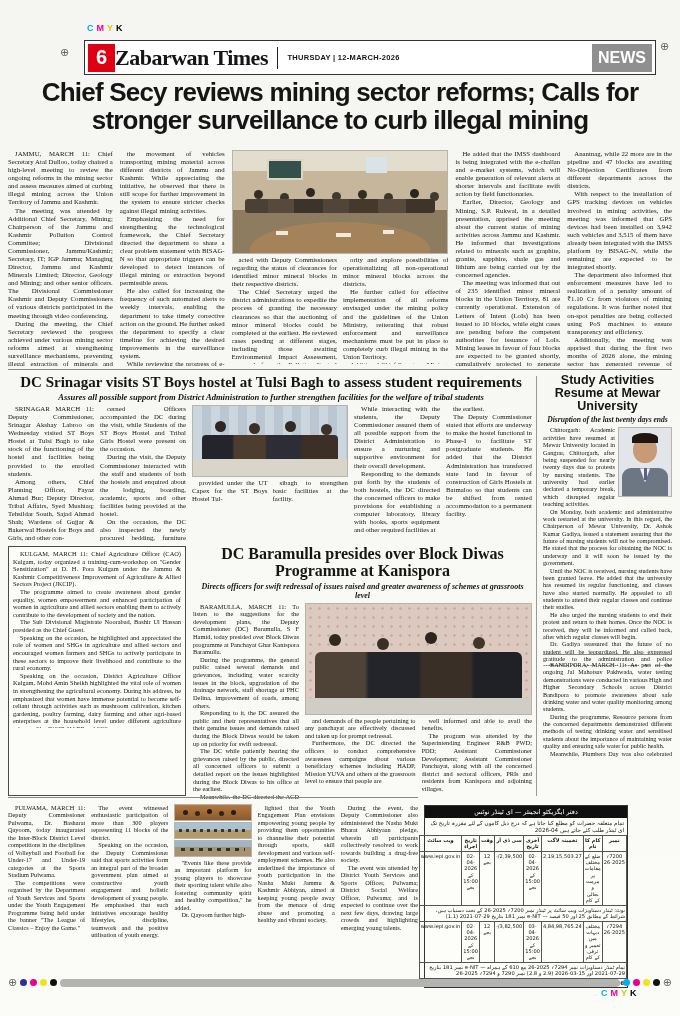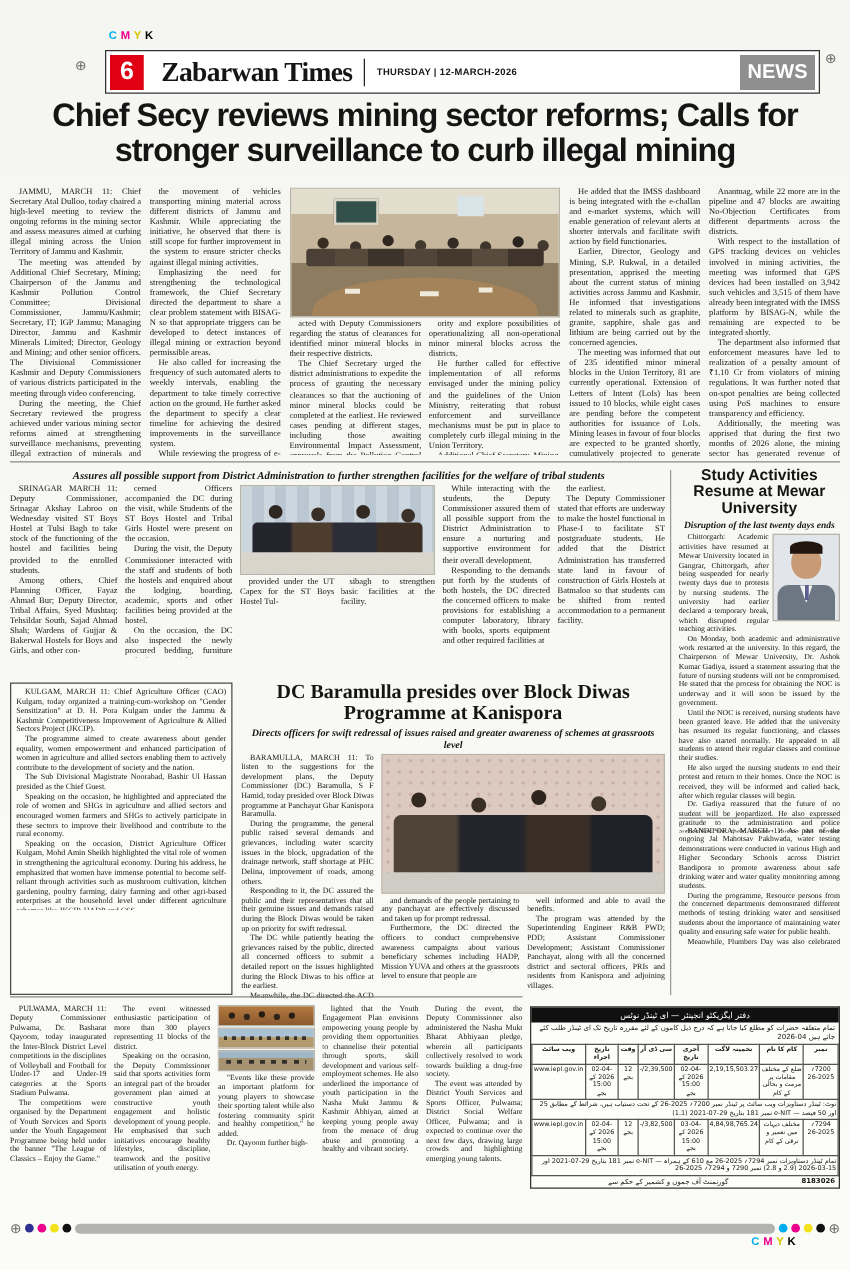--- a/index.html
+++ b/index.html
@@ -6,21 +6,21 @@
   html,body{width:680px;height:1016px;}
   body{font-family:"Liberation Serif",serif;color:#151515;background:#e9eae6;}
   #page{position:relative;width:680px;height:1016px;background:linear-gradient(#f5f5f1,#fbfbf7);overflow:hidden;}
   .abs{position:absolute;}
   .regmark{color:#666;font-size:11px;font-family:"DejaVu Sans",sans-serif;}
   .cmyk-strip{display:flex;gap:1px;font:bold 9px "Liberation Sans",sans-serif;}
   .cmyk-strip span{display:inline-block;padding:0 1px;}
   
   #masthead-bar{left:84px;top:40px;width:572px;height:35px;border:1.5px solid #333;background:#fff;display:flex;align-items:center;padding:2px 3px;}
   #page-number-box{width:27px;height:28px;background:#e00014;color:#fff;font:bold 20px "Liberation Sans",sans-serif;display:flex;align-items:center;justify-content:center;}
-  #masthead-title{font-family:"Liberation Serif",serif;font-weight:bold;font-size:22px;letter-spacing:-0.5px;margin-left:14px;white-space:nowrap;}
+  #masthead-title{font-family:"Liberation Serif",serif;font-weight:bold;font-size:22px;letter-spacing:-0.5px;margin-left:0;white-space:nowrap;}
   .mast-divider{width:1.5px;height:22px;background:#222;margin:0 9px;}
   #dateline{font:bold 7.5px "Liberation Sans",sans-serif;letter-spacing:.3px;}
   #section-badge{width:60px;height:28px;background:#8f8f8f;color:#fff;font:bold 16px "Liberation Sans",sans-serif;display:flex;align-items:center;justify-content:center;margin-left:auto;}
   
   .head-sans{font-family:"Liberation Sans",sans-serif;font-weight:bold;text-align:center;}
   .head-serif{font-family:"Liberation Serif",serif;font-weight:bold;text-align:center;}
   .subtitle{font-family:"Liberation Serif",serif;font-weight:bold;font-style:italic;text-align:center;}
   
   .bodytxt{font-size:6.8px;line-height:1.19;text-align:justify;overflow:hidden;}
   .bodytxt p{text-indent:7px;margin:0;}
@@ -115,20 +115,21 @@
         <p>Anantnag, while 22 more are in the pipeline and 47 blocks are awaiting No-Objection Certificates from different departments across the districts.</p>
         <p>With respect to the installation of GPS tracking devices on vehicles involved in mining activities, the meeting was informed that GPS devices had been installed on 3,942 such vehicles and 3,515 of them have already been integrated with the IMSS platform by BISAG-N, while the remaining are expected to be integrated shortly.</p>
         <p>The department also informed that enforcement measures have led to realization of a penalty amount of ₹1.10 Cr from violators of mining regulations. It was further noted that on-spot penalties are being collected using PoS machines to ensure transparency and efficiency.</p>
         <p>Additionally, the meeting was apprised that during the first two months of 2026 alone, the mining sector has generated revenue of ₹137.27 Cr. The meeting also reviewed several measures including revision of penalties and operationalization of minor mineral leases across districts aimed at further augmenting revenue in the coming months.</p>
       </div>
   </div>
 
   <div class="abs rule-h" style="left:8px;top:369px;width:664px;"></div>
 
   <div class="abs" style="left:8px;top:374px;width:526px;">
+    <div class="head-serif" style="font-size:15px;white-space:nowrap;overflow:hidden;">DC Srinagar visits ST Boys hostel at Tulsi Bagh to assess student requirements</div>
     <div class="subtitle" style="font-size:8.6px;margin:1px 0 3px;">Assures all possible support from District Administration to further strengthen facilities for the welfare of tribal students</div>
     <div style="display:flex;gap:6px;height:138px;">
       <div class="bodytxt" style="width:86px;">
           <p>SRINAGAR MARCH 11: Deputy Commissioner, Srinagar Akshay Labroo on Wednesday visited ST Boys Hostel at Tulsi Bagh to take stock of the functioning of the hostel and facilities being provided to the enrolled students.</p>
           <p>Among others, Chief Planning Officer, Fayaz Ahmad Bur; Deputy Director, Tribal Affairs, Syed Mushtaq; Tehsildar South, Sajad Ahmad Shah; Wardens of Gujjar &amp; Bakerwal Hostels for Boys and Girls, and other con-</p>
         </div>
       <div class="bodytxt" style="width:86px;">
           <p>cerned Officers accompanied the DC during the visit, while Students of the ST Boys Hostel and Tribal Girls Hostel were present on the occasion.</p>
           <p>During the visit, the Deputy Commissioner interacted with the staff and students of both the hostels and enquired about the lodging, boarding, academic, sports and other facilities being provided at the hostel.</p>
           <p>On the occasion, the DC also inspected the newly procured bedding, furniture and other essential items</p>
@@ -263,21 +264,21 @@
       <div class="col bodytxt" style="font-size:6.3px;">
           <p>lighted that the Youth Engagement Plan envisions empowering young people by providing them opportunities to channelise their potential through sports, skill development and various self-employment schemes. He also underlined the importance of youth participation in the Nasha Mukt Jammu &amp; Kashmir Abhiyan, aimed at keeping young people away from the menace of drug abuse and promoting a healthy and vibrant society.</p>
         </div>
       <div class="col bodytxt" style="font-size:6.3px;">
           <p>During the event, the Deputy Commissioner also administered the Nasha Mukt Bharat Abhiyaan pledge, wherein all participants collectively resolved to work towards building a drug-free society.</p>
           <p>The event was attended by District Youth Services and Sports Officer, Pulwama; District Social Welfare Officer, Pulwama; and is expected to continue over the next few days, drawing large crowds and highlighting emerging young talents.</p>
         </div>
     </div>
   </div>
 
-  <div class="abs" id="notice" style="left:424px;top:805px;width:248px;">
+  <div class="abs" id="notice" style="left:424px;top:805px;width:204px;">
     <div class="nbar">دفتر ایگزیکٹو انجینئر — ای ٹینڈر نوٹس</div>
     <div class="nintro">تمام متعلقہ حضرات کو مطلع کیا جاتا ہے کہ درج ذیل کاموں کے لئے مقررہ تاریخ تک ای ٹینڈر طلب کئے جاتے ہیں 04-2026</div>
     <table>
       <tbody>
           <tr>
         <th>نمبر</th>
         <th>کام کا نام</th>
         <th>تخمینہ لاگت</th>
         <th>آخری تاریخ</th>
         <th>سی ڈی آر</th>

